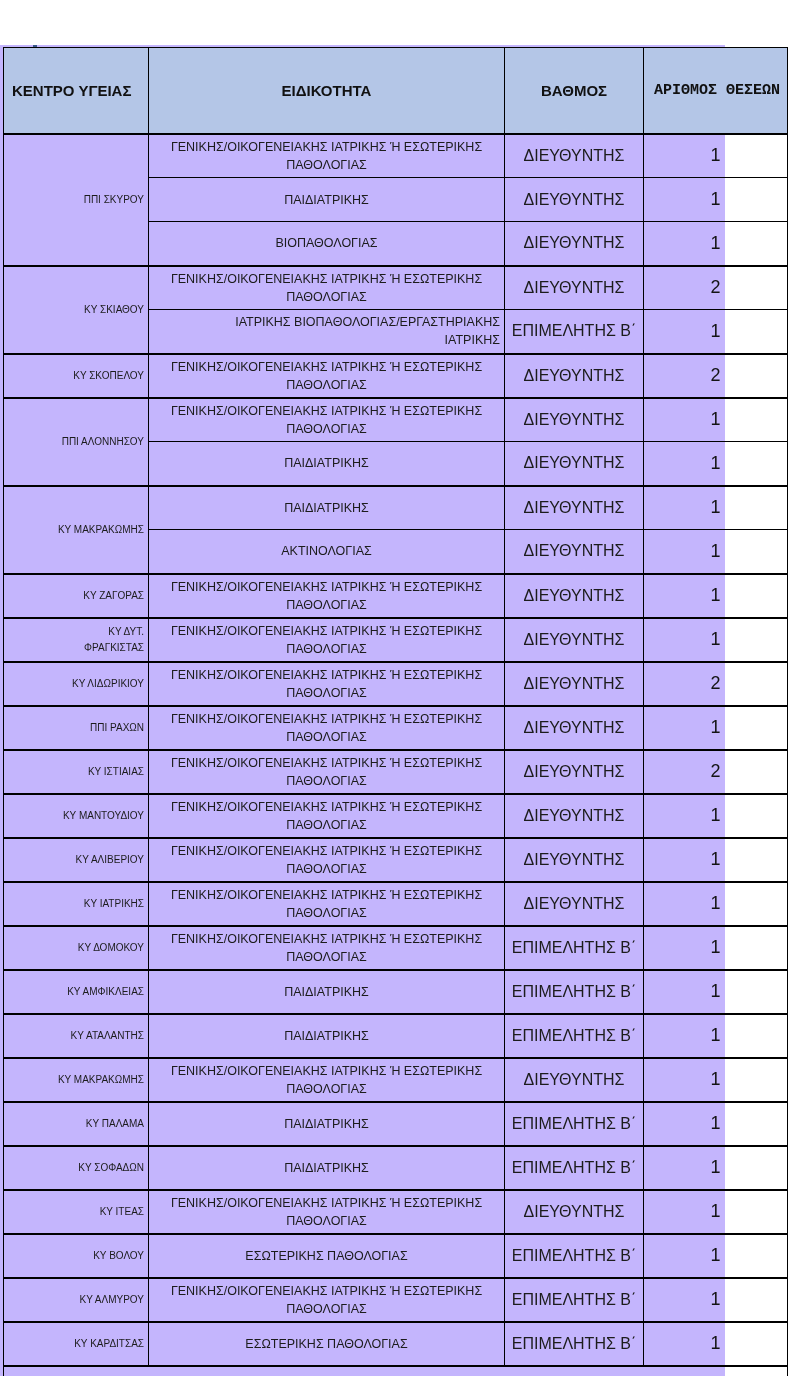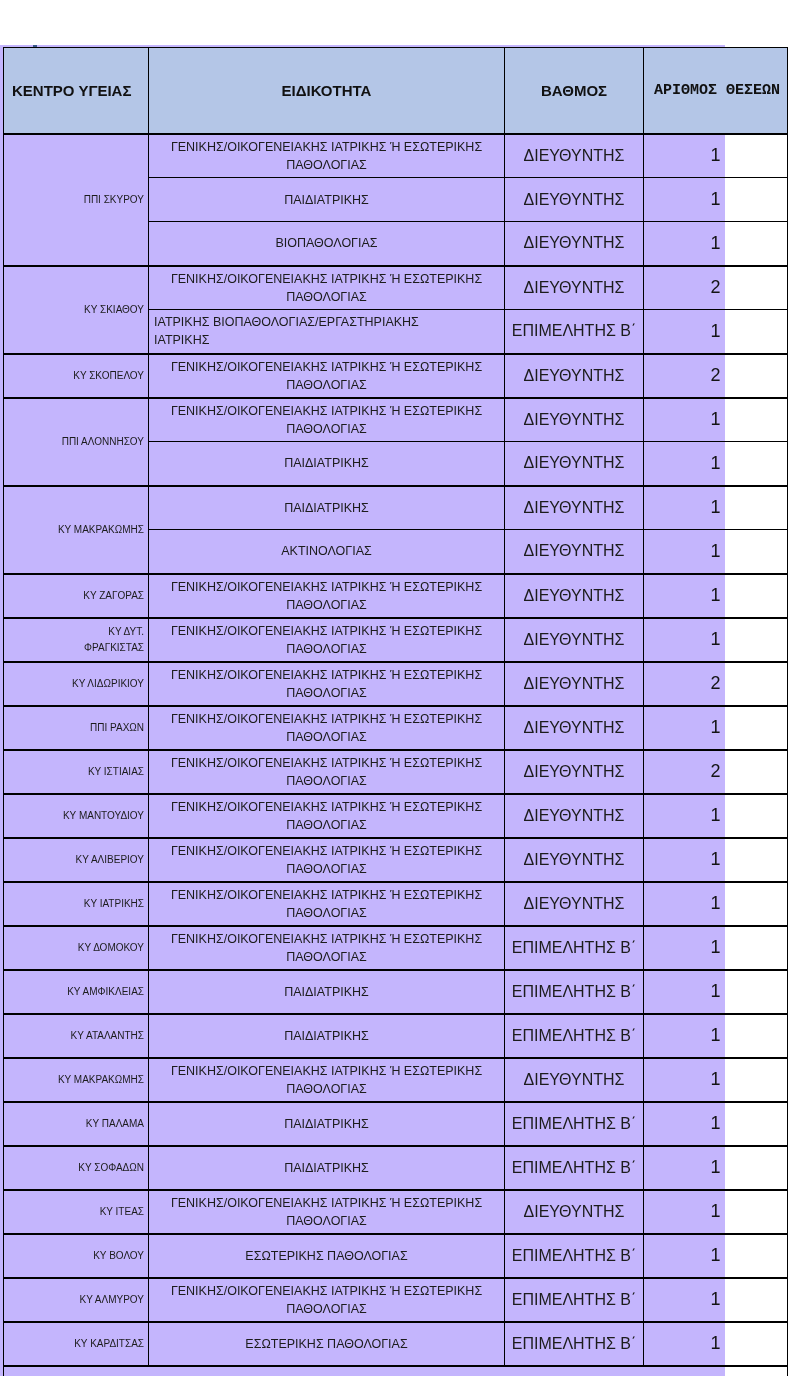--- a/index.html
+++ b/index.html
@@ -64,21 +64,21 @@
     white-space: pre-line;
     line-height: 16px;
   }
   td.spec-cell {
     text-align: center;
     font-size: 12.5px;
     line-height: 18px;
     white-space: pre-line;
   }
   td.spec-cell.align-left {
-    text-align: left;
+    text-align: right;
     padding-left: 5px;
   }
   td.grade-cell {
     text-align: center;
     font-size: 16px;
   }
   td.count-cell {
     text-align: center;
     font-size: 18px;
     font-weight: 400;

